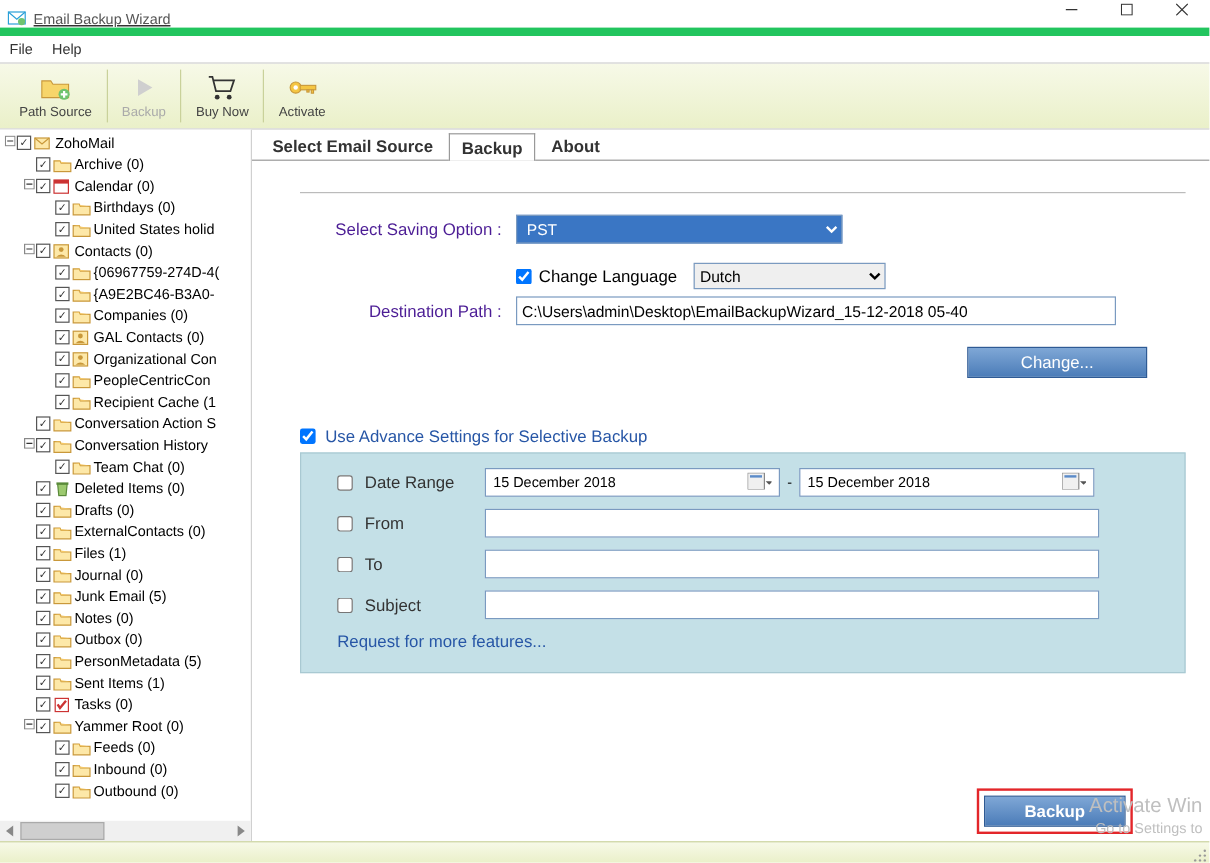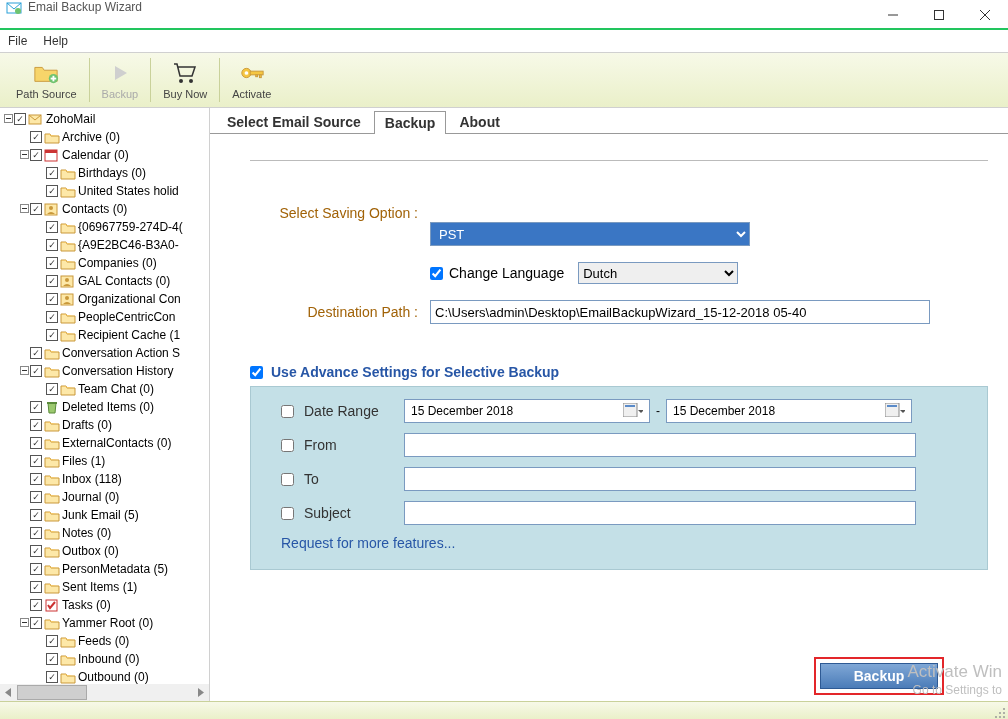--- a/index.html
+++ b/index.html
@@ -1,19 +1,19 @@
 <!DOCTYPE html>
 <html><head>
 <meta charset="utf-8">
 <style>
 * { box-sizing: border-box; margin: 0; padding: 0; font-family: "Segoe UI", Tahoma, sans-serif; font-size: 12px; }
 body { background: #fff; width: 1008px; height: 719px; overflow: hidden; position: relative; }
 
 
-.titlebar { height: 30px; background: #fff; border-bottom: 2px solid #22c55e; display: flex; align-items: flex-start; padding-left: 6px; }
+.titlebar { height: 30px; background: #fff; border-bottom: 7px solid #22c55e; display: flex; align-items: flex-end; padding-left: 6px; text-decoration: underline; }
 .titlebar .app-icon { width: 16px; height: 16px; margin-right: 6px; }
 .titlebar .title { color: #555; font-size: 12px; }
 .titlebar .win-controls { margin-left: auto; display: flex; }
 .titlebar .win-btn { width: 46px; height: 30px; display: flex; align-items: center; justify-content: center; color: #333; }
 
 
 .menubar { height: 22px; display: flex; align-items: center; padding-left: 8px; gap: 16px; }
 .menubar span { color: #333; }
 
 
@@ -44,35 +44,35 @@
 
 
 .tabs { display: flex; align-items: flex-start; padding: 2px 6px 0 6px; height: 26px; border-bottom:1px solid #999;}
 .tab { padding: 3px 10px; font-size: 14px; font-weight: bold; color: #333; border:1px solid transparent; border-bottom:none; margin-right:2px;}
 .tab.active { background:#fff; border-color:#999;  position:relative; top:1px; }
 
 
 .content { flex:1; padding: 20px 20px 10px 40px; position:relative; }
 .hr { height:1px; background:#bbb; margin: 6px 0 18px 0; }
 .row { display:flex; align-items:center; margin-bottom: 16px; }
-.row .label { width: 180px; text-align:right; padding-right: 12px; font-size: 14px; color:#a16207; }
+.row .label { width: 180px; text-align:right; padding-right: 12px; font-size: 14px; color:#4c1d95; }
 .row .control { flex:1; }
 select.big, input.big { height: 24px; border:1px solid #7a9ac0; padding: 2px 4px; font-size: 13px; background:#fff; }
-select.big { width: 320px; margin-top: 43px; }
+select.big { width: 272px; }
 input.big { width: 500px; }
-.lang-row { margin-left: 180px; display:flex; align-items:center; margin-bottom: 16px;}
+.lang-row { margin-left: 180px; display:flex; align-items:center; margin-bottom: 6px;}
 .lang-row .chk { width:13px; height:13px; margin-right:6px; }
 .lang-row label { font-size:14px; margin-right: 14px; }
 .lang-row select { width: 160px; height:22px; border:1px solid #7a9ac0; font-size:13px;}
 .change-btn { float:right; margin-right: 32px; margin-top: 2px; background: linear-gradient(#7fa7d6, #4b7cb8); color:#fff; border:1px solid #2e5a94; width:150px; height:26px; font-size:14px; }
 
 
 .adv-head { display:flex; align-items:center; margin-top: 40px; margin-bottom:6px;}
 .adv-head input { width:13px; height:13px; margin-right:8px;}
-.adv-head .advlabel { color:#2756a6; font-weight:bold; font-size:14px;}
+.adv-head .advlabel { color:#2756a6; font-weight:normal; font-size:14px;}
 .adv-box { background:#c4e0e7; border:1px solid #a9c9d2; padding: 12px 18px 18px 30px; }
 .adv-row { display:flex; align-items:center; margin-bottom: 10px; }
 .adv-row .achk { width:13px; height:13px; margin-right:10px; }
 .adv-row .albl { width: 100px; font-size:14px; color:#333;}
 .adv-row .dateinp { width: 246px; height:24px; border:1px solid #7a9ac0; background:#fff; padding:2px 6px; font-size:13px; display:flex; align-items:center; justify-content:space-between;}
 .adv-row .dash { margin: 0 6px; }
 .adv-row input[type=text].ainp { width: 512px; height:24px; border:1px solid #7a9ac0; background:#fff; padding:2px 4px; font-size:13px;}
 .req-link { color:#2756a6; font-size:14px; margin-top:4px; cursor:pointer; }
 
 
@@ -412,31 +412,20 @@
         </div>
         <div class="tree-row" style="padding-left: 16px;">
           <span class="exp"></span>
           <span class="cbx checked"></span>
           <span class="fico">
             <svg width="16" height="14">
               <path d="M1 4 h5 l1 2 h8 v7 h-14 z" fill="#fde8a8" stroke="#c9983a"></path>
               <path d="M1 4 h5 l1 2 h8" fill="#f5c867"></path>
             </svg>
           </span>
-          <span class="lbl">Inbox (118)</span>
-        </div>
-        <div class="tree-row" style="padding-left: 16px;">
-          <span class="exp"></span>
-          <span class="cbx checked"></span>
-          <span class="fico">
-            <svg width="16" height="14">
-              <path d="M1 4 h5 l1 2 h8 v7 h-14 z" fill="#fde8a8" stroke="#c9983a"></path>
-              <path d="M1 4 h5 l1 2 h8" fill="#f5c867"></path>
-            </svg>
-          </span>
           <span class="lbl">Journal (0)</span>
         </div>
         <div class="tree-row" style="padding-left: 16px;">
           <span class="exp"></span>
           <span class="cbx checked"></span>
           <span class="fico">
             <svg width="16" height="14">
               <path d="M1 4 h5 l1 2 h8 v7 h-14 z" fill="#fde8a8" stroke="#c9983a"></path>
               <path d="M1 4 h5 l1 2 h8" fill="#f5c867"></path>
             </svg>
@@ -583,20 +572,23 @@
         <select>
           <option selected="">Dutch</option>
         </select>
       </div>
 
       <div class="row">
         <div class="label">Destination Path :</div>
         <div class="control">
           <input class="big" type="text" value="C:\Users\admin\Desktop\EmailBackupWizard_15-12-2018 05-40" style="">
         </div>
+      </div>
+      <div style="clear:both; overflow:hidden;">
+        <button class="change-btn">Change...</button>
       </div>
 
       <div class="adv-head">
         <input type="checkbox" checked="" style="">
         <span class="advlabel">Use Advance Settings for Selective Backup</span>
       </div>
       <div class="adv-box">
         <div class="adv-row">
           <input type="checkbox" class="achk" style="">
           <span class="albl">Date Range</span>

